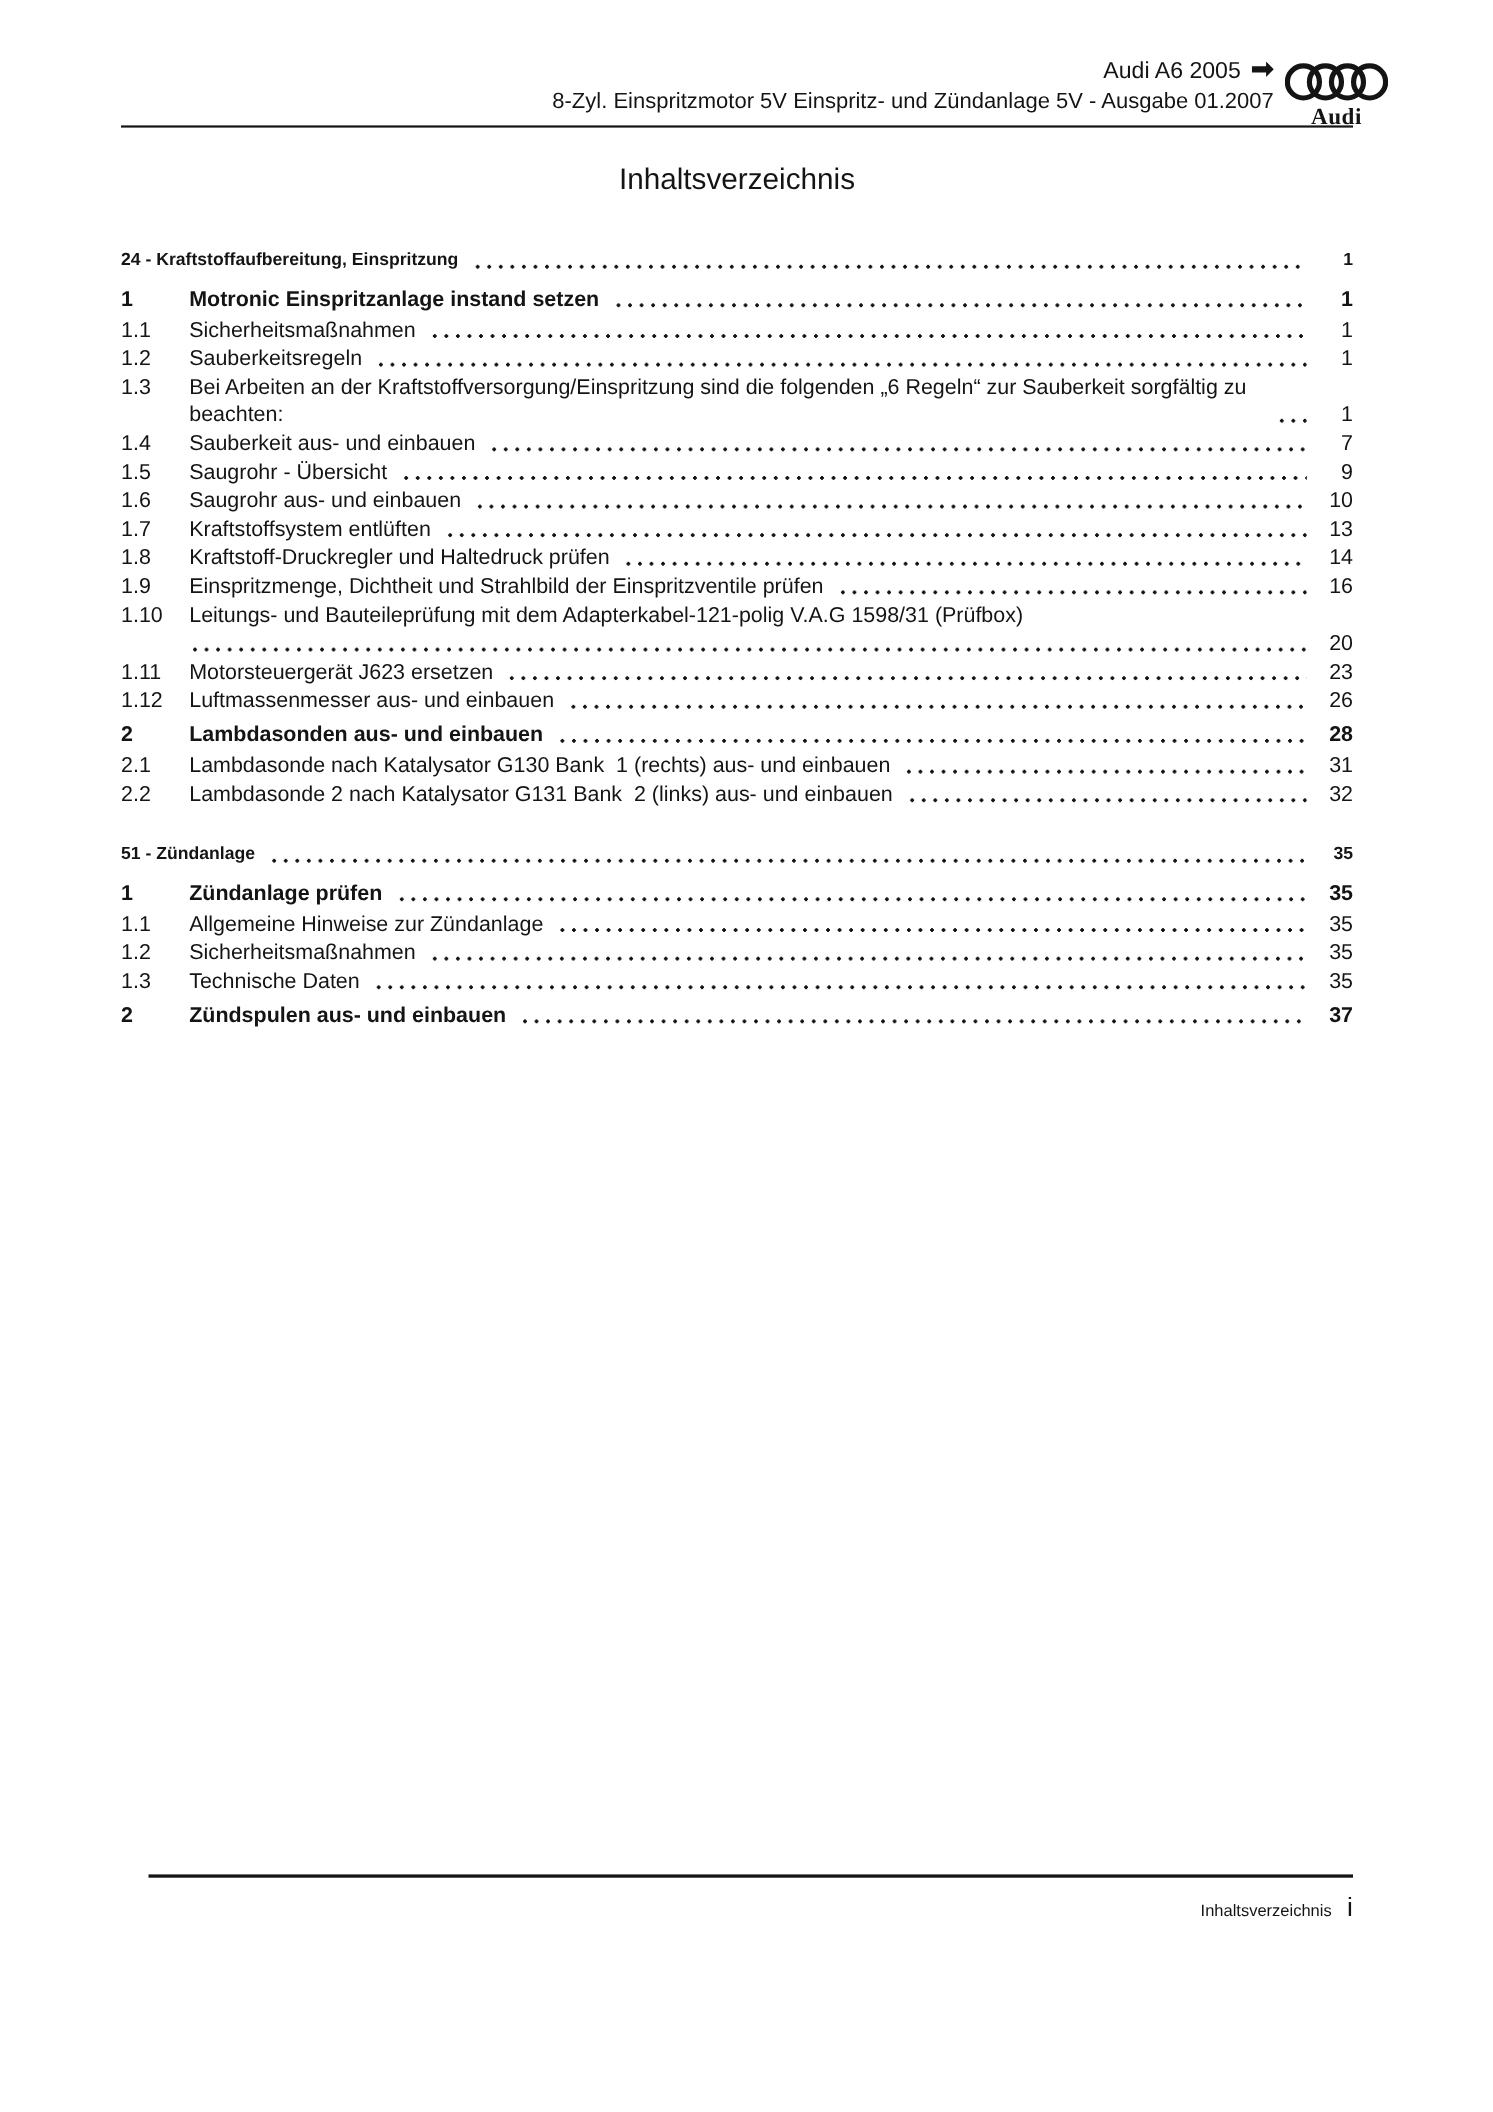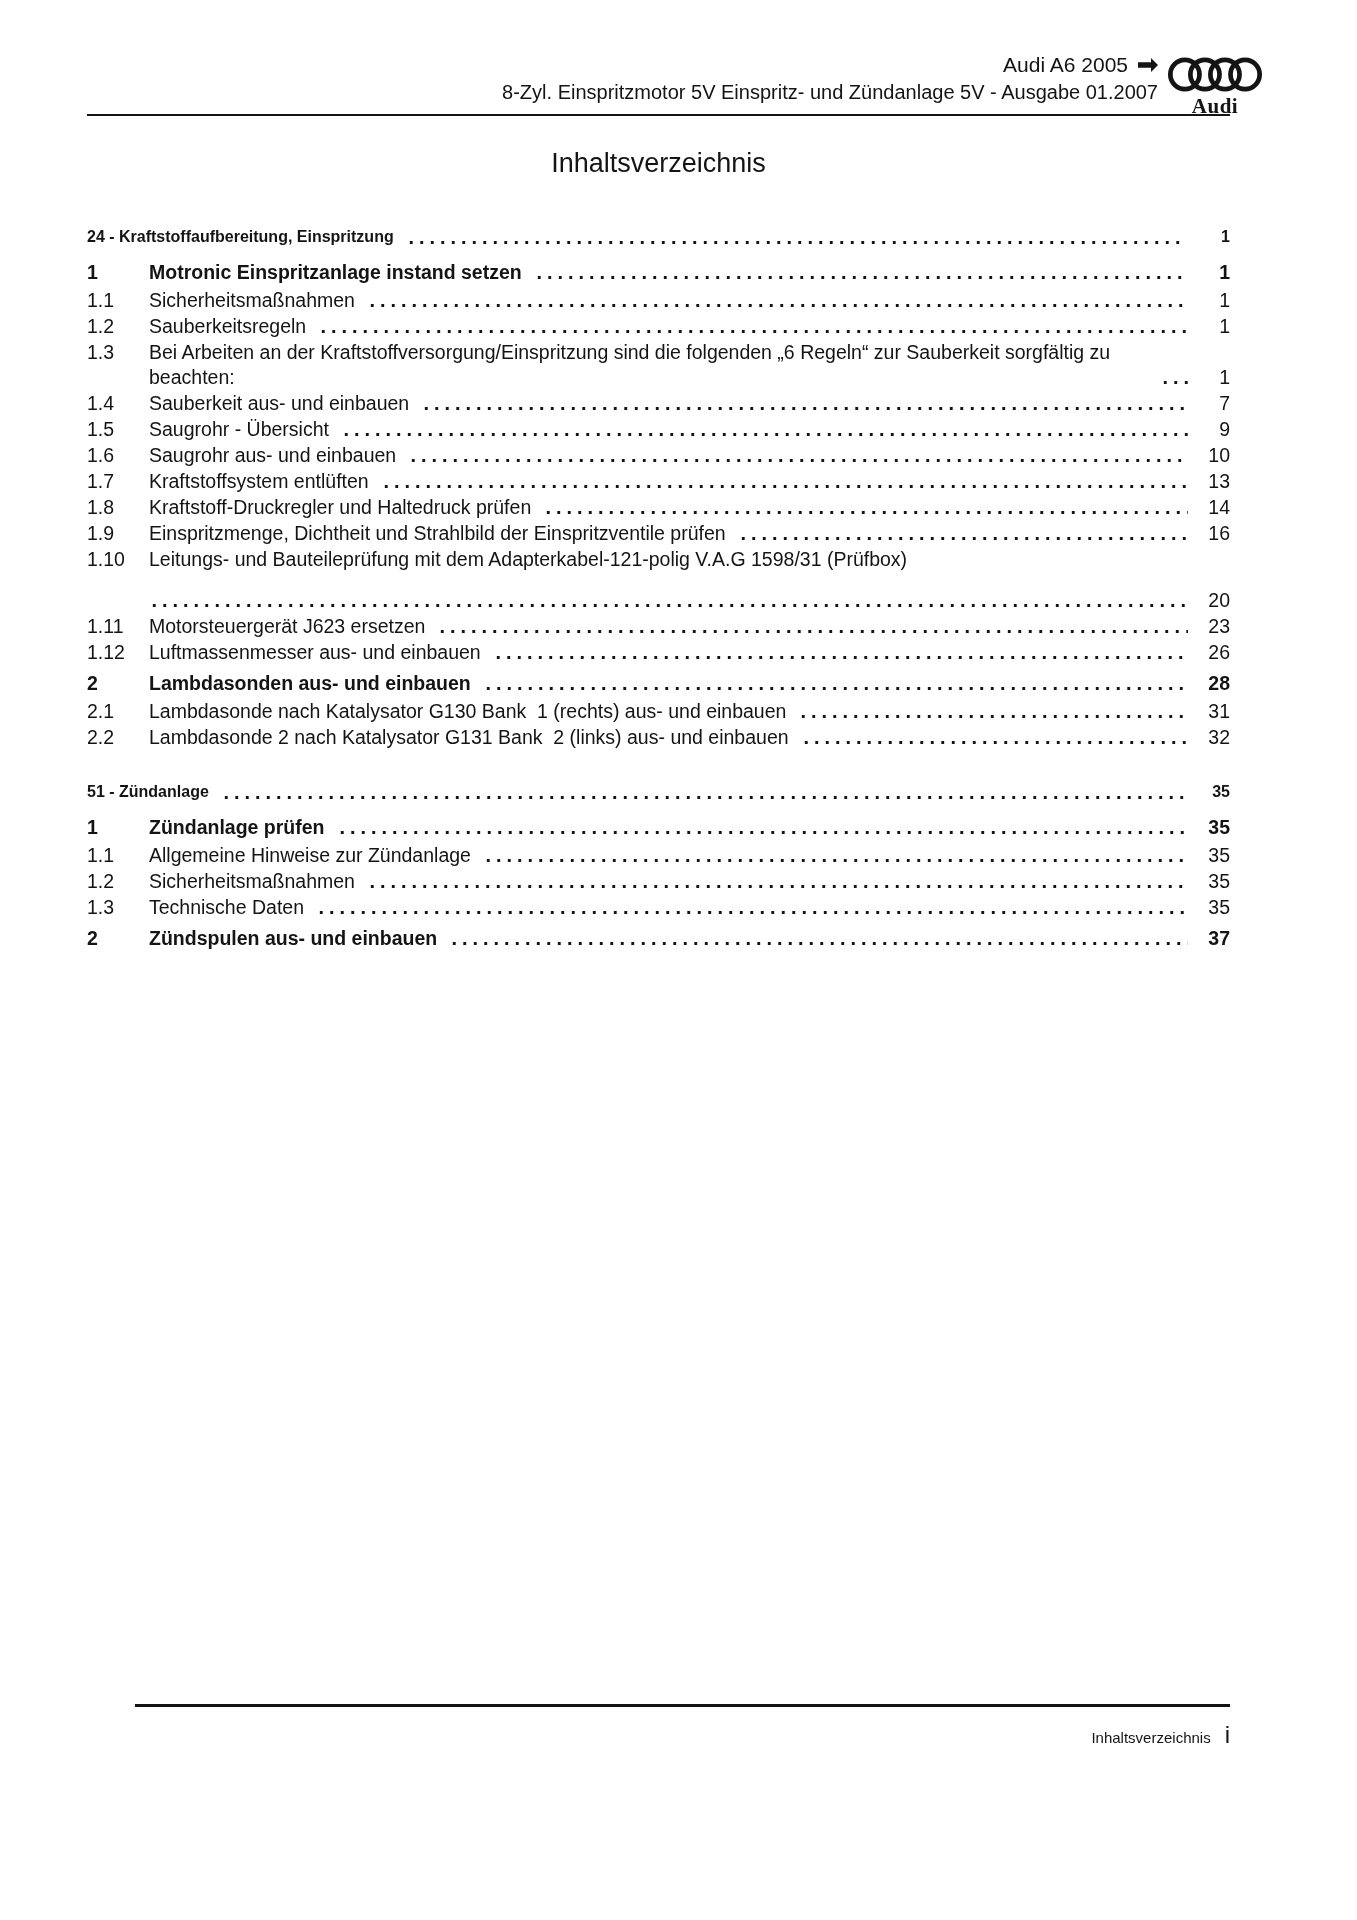--- a/index.html
+++ b/index.html
@@ -4,21 +4,21 @@
 <style>
   * { margin: 0; padding: 0; box-sizing: border-box; }
   html, body { background: #ffffff; }
   body {
     width: 1357px; height: 1920px;
     position: relative;
     font-family: "Liberation Sans", "DejaVu Sans", sans-serif;
     color: #141414;
     overflow: hidden;
   }
-  .page { position: absolute; inset: 0; padding: 52px 127px 0 87px; border-radius: 14px; }
+  .page { position: absolute; inset: 0; padding: 52px 127px 0 110px; border-radius: 14px; }
 
   
   .hdr { position: relative; }
   .hdr-text { text-align: right; padding-right: 72px; }
   .hdr-line1 { font-size: 21px; line-height: 26px; white-space: pre; }
   .hdr-line2 { font-size: 20px; line-height: 25px; margin-top: 2px; white-space: pre; }
   .arrow-ic { display: inline-block; vertical-align: middle; margin-left: 10px; margin-top: -3px; }
   .logo { position: absolute; right: -33px; top: 4px; width: 96px; text-align: center; }
   .logo svg { display: block; margin: 0 auto; }
   .brand { font-size: 21px; font-weight: 700; letter-spacing: 0.5px; margin-top: 1px; font-family: Liberation Serif, serif; }
@@ -48,21 +48,21 @@
     height: 7px;
     margin: 0 4px 4px 12px;
     background-image: radial-gradient(circle, #141414 1.45px, rgba(0,0,0,0) 1.6px);
     background-size: 10.5px 7px;
     background-repeat: repeat-x;
     background-position: left center;
   }
   .row.sect .leader { margin-bottom: 5px; }
 
   
-  .entry2 .cont { margin-top: 16px; justify-content: space-between; }
+  .entry2 .cont { margin-top: 1px; justify-content: space-between; }
   .spacer { flex: 0 0 62px; }
   .cont .leader { margin-left: 0; }
 
   
   .ft { position: absolute; left: 135px; right: 127px; top: 1704px; }
   .ft-rule { height: 3px; background: #141414; }
   .ft-text { margin-top: 14px; text-align: right; font-size: 15px; }
   .ft-page { font-size: 24px; font-weight: 400; margin-left: 14px; }
 </style>
 </head>

